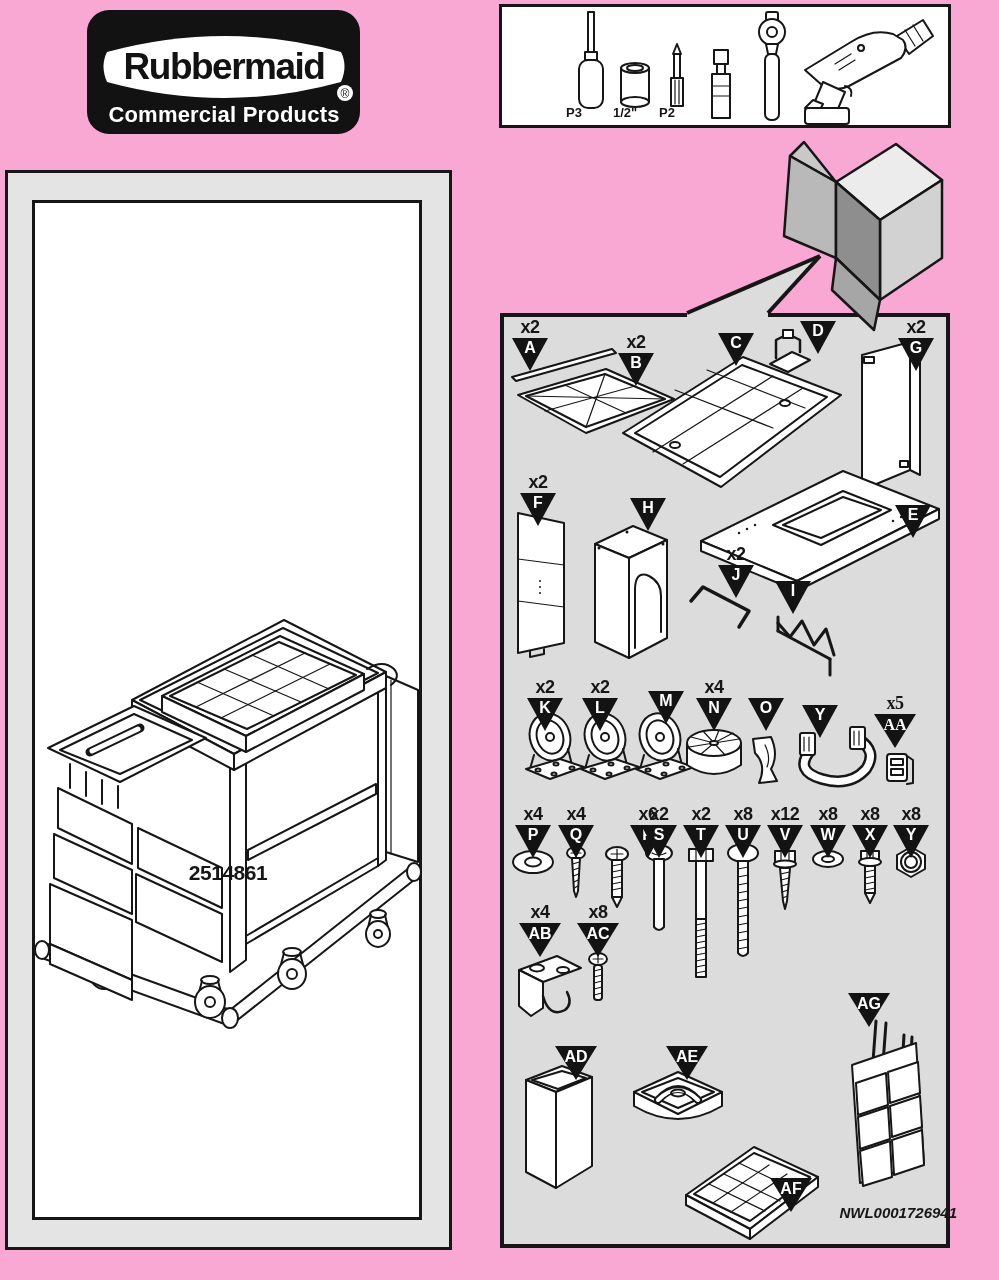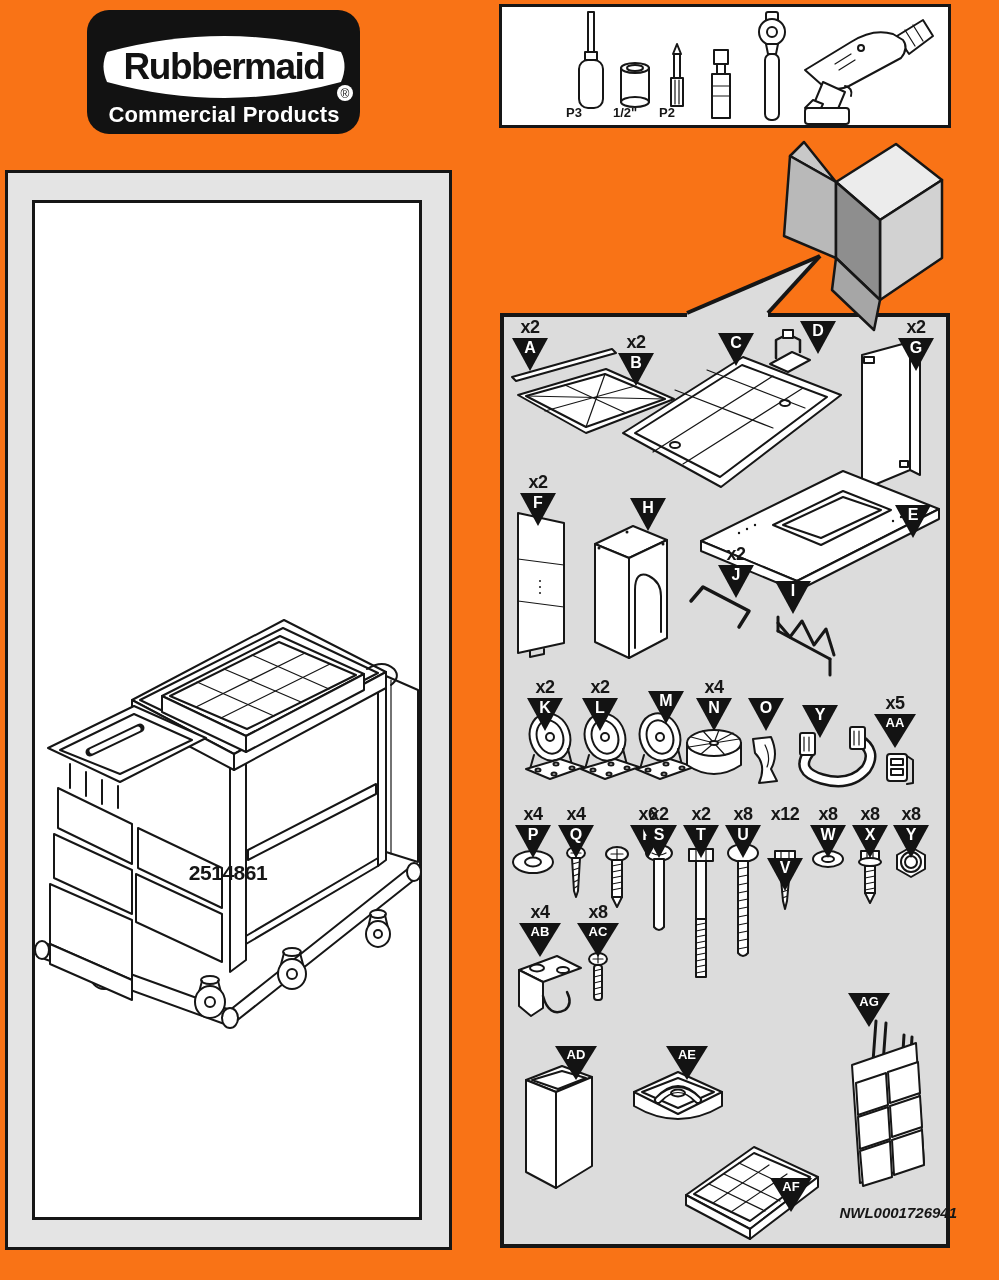--- a/index.html
+++ b/index.html
@@ -1,16 +1,16 @@
 <!DOCTYPE html>
 <html><head>
 <meta charset="utf-8">
 <style>
   html,body{margin:0;padding:0;background:#fff;}
-  .page{position:relative;width:999px;height:1280px;background:#f97316;overflow:hidden;
+  .page{position:relative;width:999px;height:1280px;background:#f9a8d4;overflow:hidden;
         font-family:"Liberation Sans",sans-serif;color:#161616;}
   .abs{position:absolute;}
   
   .panel-left-outer{position:absolute;left:5px;top:170px;width:447px;height:1080px;
         background:#e4e4e4;border:3px solid #161616;box-sizing:border-box;}
   .panel-left-inner{position:absolute;left:32px;top:200px;width:390px;height:1020px;
         background:#fff;border:3px solid #161616;box-sizing:border-box;}
   .toolbox{position:absolute;left:499px;top:4px;width:452px;height:124px;background:#fff;
         border:3px solid #161616;box-sizing:border-box;}
   .parts-panel{position:absolute;left:500px;top:313px;width:450px;height:935px;background:#dcdcdc;
@@ -19,21 +19,21 @@
   .model{position:absolute;left:128px;top:861px;width:200px;text-align:center;
         font-weight:700;font-size:21px;letter-spacing:-0.5px;}
   .doc{position:absolute;left:757px;top:1204px;width:200px;text-align:right;
         font-style:italic;font-weight:700;font-size:15px;}
   
   .pg{position:absolute;display:flex;flex-direction:column;align-items:center;z-index:5;}
   .q{font-weight:700;font-size:18px;line-height:19px;letter-spacing:-0.5px;margin-bottom:1px;}
   .t{width:36px;height:33px;background:#131313;clip-path:polygon(0 0,100% 0,50% 100%);
      color:#fff;font-weight:700;font-size:16px;line-height:1.15;text-align:center;
      box-sizing:border-box;padding-top:1px;}
-  .t.w2{width:42px;height:34px;font-size:13px;line-height:1.3;}
+  .t.w2{width:42px;height:34px;font-size:16px;line-height:1.3;}
   
   svg.icon{position:absolute;overflow:visible;}
   svg.icon polygon,svg.icon path,svg.icon rect,svg.icon circle,svg.icon ellipse,
   svg.icon line,svg.icon polyline{fill:#fff;stroke:#161616;stroke-width:2;
      stroke-linejoin:round;stroke-linecap:round;}
   svg.icon .ln{fill:none;}
   svg.icon .thin{fill:none;stroke-width:1.2;}
 </style>
 </head>
 <body>
@@ -259,21 +259,21 @@
   <div class="pg" style="left:696px;top:678px;">
     <div class="q">x4</div>
     <div class="t"><span>N</span></div>
   </div>
   <div class="pg" style="left:748px;top:698px;">
     <div class="t"><span>O</span></div>
   </div>
   <div class="pg" style="left:802px;top:705px;">
     <div class="t"><span>Y</span></div>
   </div>
-  <div class="pg" style="left:874px;top:694px;">
+  <div class="pg" style="left:874px;top:694px;font-family:Liberation Serif, serif;">
     <div class="q">x5</div>
     <div class="t w2"><span>AA</span></div>
   </div>
   <div class="pg" style="left:515px;top:805px;">
     <div class="q">x4</div>
     <div class="t"><span>P</span></div>
   </div>
   <div class="pg" style="left:558px;top:805px;">
     <div class="q">x4</div>
     <div class="t"><span>Q</span></div>
@@ -287,21 +287,21 @@
     <div class="t"><span>S</span></div>
   </div>
   <div class="pg" style="left:683px;top:805px;">
     <div class="q">x2</div>
     <div class="t"><span>T</span></div>
   </div>
   <div class="pg" style="left:725px;top:805px;">
     <div class="q">x8</div>
     <div class="t"><span>U</span></div>
   </div>
-  <div class="pg" style="left:767px;top:805px;gap:33px;">
+  <div class="pg" style="left:767px;top:805px;">
     <div class="q">x12</div>
     <div class="t"><span>V</span></div>
   </div>
   <div class="pg" style="left:810px;top:805px;">
     <div class="q">x8</div>
     <div class="t"><span>W</span></div>
   </div>
   <div class="pg" style="left:852px;top:805px;">
     <div class="q">x8</div>
     <div class="t"><span>X</span></div>

